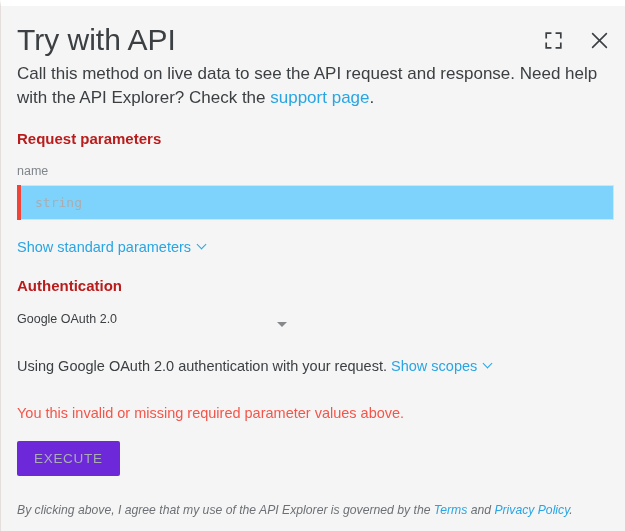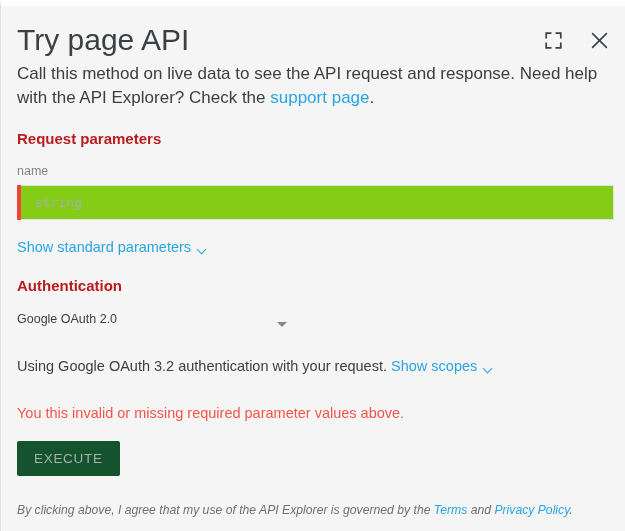--- a/index.html
+++ b/index.html
@@ -89,21 +89,21 @@
     font-family: Liberation Sans, sans-serif;
     font-size: 12.5px;
     color: #80868b;
     margin-top: 17px;
     margin-bottom: 7px;
   }
 
   .input-wrap {
     position: relative;
     height: 35px;
-    background: #84cc16;
+    background: #7dd3fc;
     border: 1px solid #e0e0e0;
     border-left: none;
     box-sizing: border-box;
     width: 597px;
     display: flex;
     align-items: center;
   }
   .input-accent {
     position: absolute;
     left: 0;
@@ -121,21 +121,21 @@
     color: #3c4043;
     padding: 0 0 0 18px;
     width: 100%;
     height: 100%;
     box-sizing: border-box;
   }
   .param-input::placeholder { color: #a9adb1; opacity: 1; }
 
   .disclosure {
     display: inline-flex;
-    align-items: flex-end;
+    align-items: center;
     gap: 7px;
     margin-top: 17px;
     font-size: 14.5px;
     color: #29a5e3;
     cursor: pointer;
     line-height: 20px;
   }
   .chev {
     display: inline-block;
     width: 9px;
@@ -192,21 +192,21 @@
   .error-msg {
     font-size: 14.5px;
     color: #f4554a;
     margin-top: 27px;
     line-height: 20px;
   }
 
   .execute-btn {
     margin-top: 18px;
     display: inline-block;
-    background: #14532d;
+    background: #6d28d9;
     color: #a9adb1;
     border: none;
     font-family: "Liberation Sans", sans-serif;
     font-size: 13.5px;
     font-weight: normal;
     letter-spacing: 0.7px;
     padding: 10px 17px;
     border-radius: 2px;
     cursor: default;
   }
@@ -219,21 +219,21 @@
     line-height: 18px;
   }
   .footer-note .link { font-style: italic; }
 </style>
 </head>
 <body>
 
 <div class="panel">
 
   <div class="header">
-    <div class="title">Try page API</div>
+    <div class="title">Try with API</div>
     <div class="header-actions">
       <div class="icon-btn">
         <svg width="17" height="17" viewBox="0 0 17 17" fill="none" aria-hidden="true">
           <path d="M1.2 5.6V1.2h4.4" stroke="#3c4043" stroke-width="1.7" stroke-linecap="square"></path>
           <path d="M11.4 1.2h4.4v4.4" stroke="#3c4043" stroke-width="1.7" stroke-linecap="square"></path>
           <path d="M15.8 11.4v4.4h-4.4" stroke="#3c4043" stroke-width="1.7" stroke-linecap="square"></path>
           <path d="M5.6 15.8H1.2v-4.4" stroke="#3c4043" stroke-width="1.7" stroke-linecap="square"></path>
         </svg>
       </div>
       <div class="icon-btn">
@@ -268,21 +268,21 @@
 
     
     <div class="section-title">Authentication</div>
 
     <div class="select-row">
       <span class="select-value">Google OAuth 2.0</span>
       <span class="select-arrow"></span>
     </div>
 
     <div class="auth-note">
-      <span>Using Google OAuth 3.2 authentication with your request.</span>
+      <span>Using Google OAuth 2.0 authentication with your request.</span>
       <span class="disclosure">
         <span>Show scopes</span>
         <span class="chev"></span>
       </span>
     </div>
 
     
     <div class="error-msg">You this invalid or missing required parameter values above.</div>
 
     

